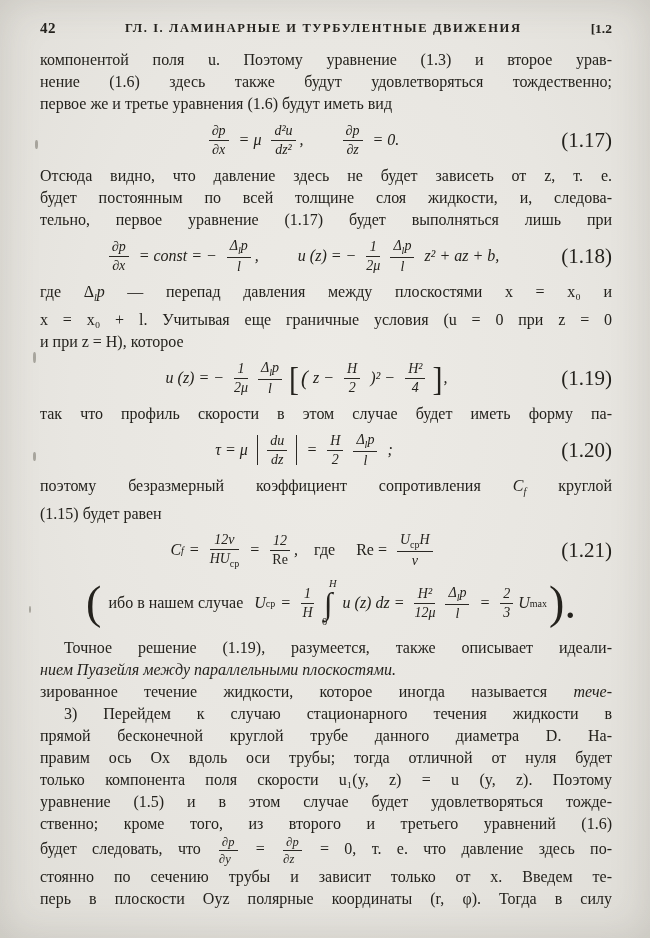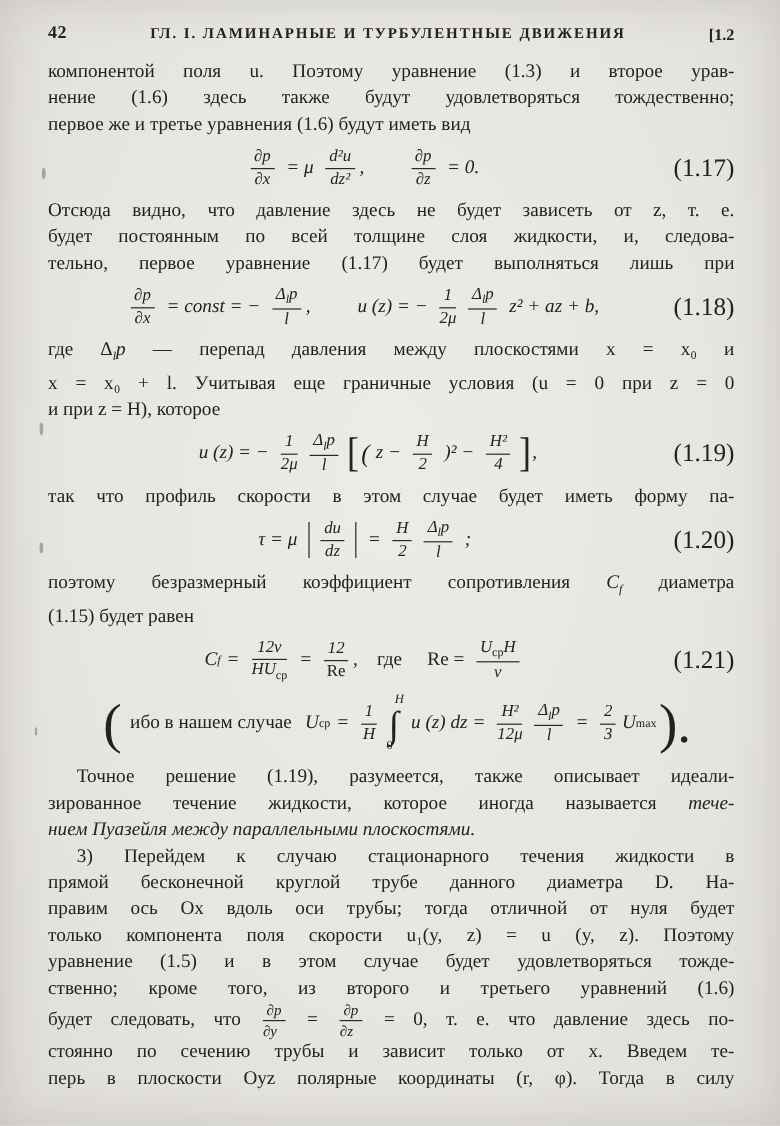--- a/index.html
+++ b/index.html
@@ -187,21 +187,21 @@
       </span>
     <span class="fr">
         <span class="n"><span>Δ</span><sub class="vsub">l</sub><span>p</span></span>
         <span class="d">l</span>
       </span>
     <span class="op">;</span>
     <span class="tag">(1.20)</span>
   </div>
 
   <div class="para">
-    <span class="line"><span>поэтому безразмерный коэффициент сопротивления </span><span class="it">C</span><sub class="vsub it">f</sub><span> диаметра</span></span>
+    <span class="line"><span>поэтому безразмерный коэффициент сопротивления </span><span class="it">C</span><sub class="vsub it">f</sub><span> круглой</span></span>
     <span class="line last">(1.15) будет равен</span>
   </div>
 
   <div class="eq">
     <span>C</span>
       <sub class="vsub">f</sub>
     <span class="op">=</span>
     <span class="fr">
         <span class="n">12ν</span>
         <span class="d"><span>HU</span><sub class="vsub up">ср</sub></span>
@@ -250,22 +250,22 @@
         <span class="n">2</span>
         <span class="d">3</span>
       </span>
     <span>U</span>
       <sub class="vsub up">max</sub>
     <span class="bp">).</span>
   </div>
 
   <div class="para">
     <span class="line ind">Точное решение (1.19), разумеется, также описывает идеали-</span>
+    <span class="line last it">нием Пуазейля между параллельными плоскостями.</span>
     <span class="line"><span>зированное течение жидкости, которое иногда называется </span><span class="it">тече-</span></span>
-    <span class="line last it">нием Пуазейля между параллельными плоскостями.</span>
   </div>
 
   <div class="para">
     <span class="line ind">3) Перейдем к случаю стационарного течения жидкости в</span>
     <span class="line">прямой бесконечной круглой трубе данного диаметра D. На-</span>
     <span class="line">правим ось Ox вдоль оси трубы; тогда отличной от нуля будет</span>
     <span class="line">только компонента поля скорости u₁(y, z) = u (y, z). Поэтому</span>
     <span class="line">уравнение (1.5) и в этом случае будет удовлетворяться тожде-</span>
     <span class="line">ственно; кроме того, из второго и третьего уравнений (1.6)</span>
     <span class="line"><span>будет следовать, что </span><span class="fr sm it"><span class="n">∂p</span><span class="d">∂y</span></span> <span>=</span> <span class="fr sm it"><span class="n">∂p</span><span class="d">∂z</span></span> <span>= 0, т. е. что давление здесь по-</span></span>

